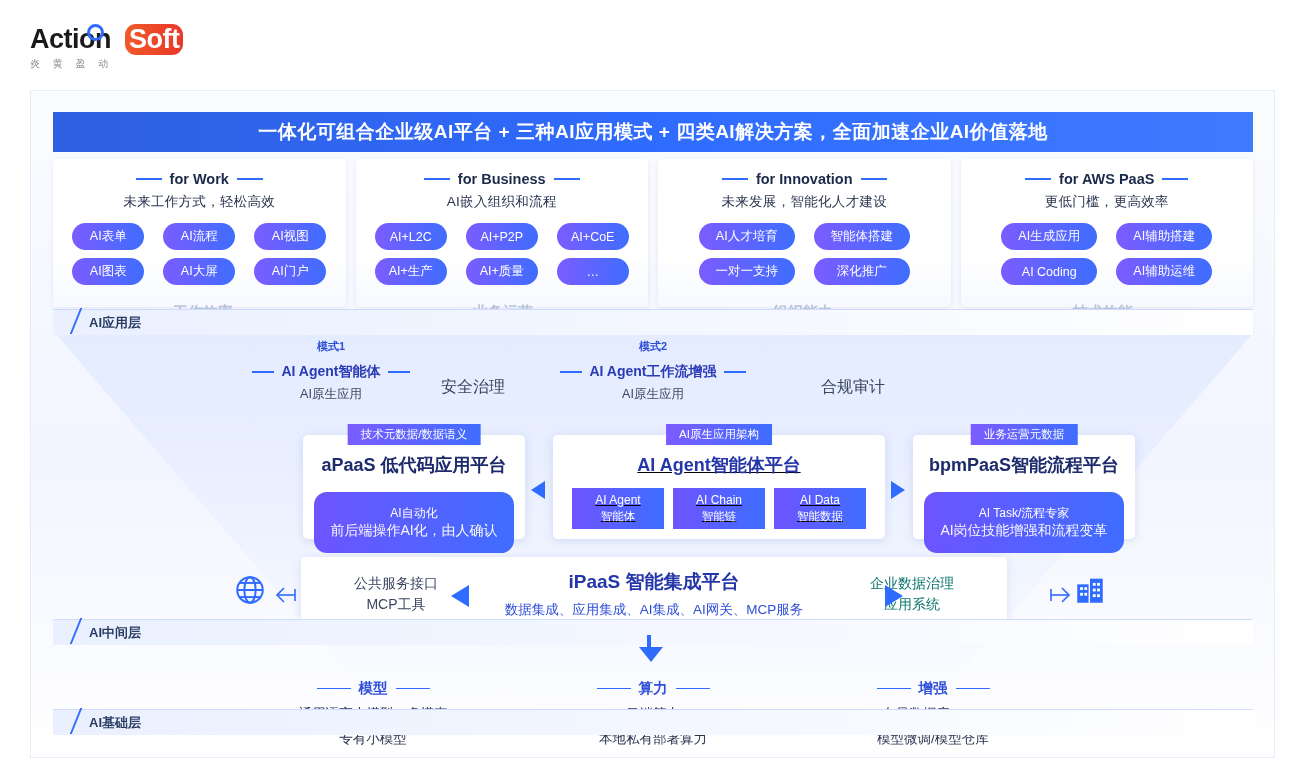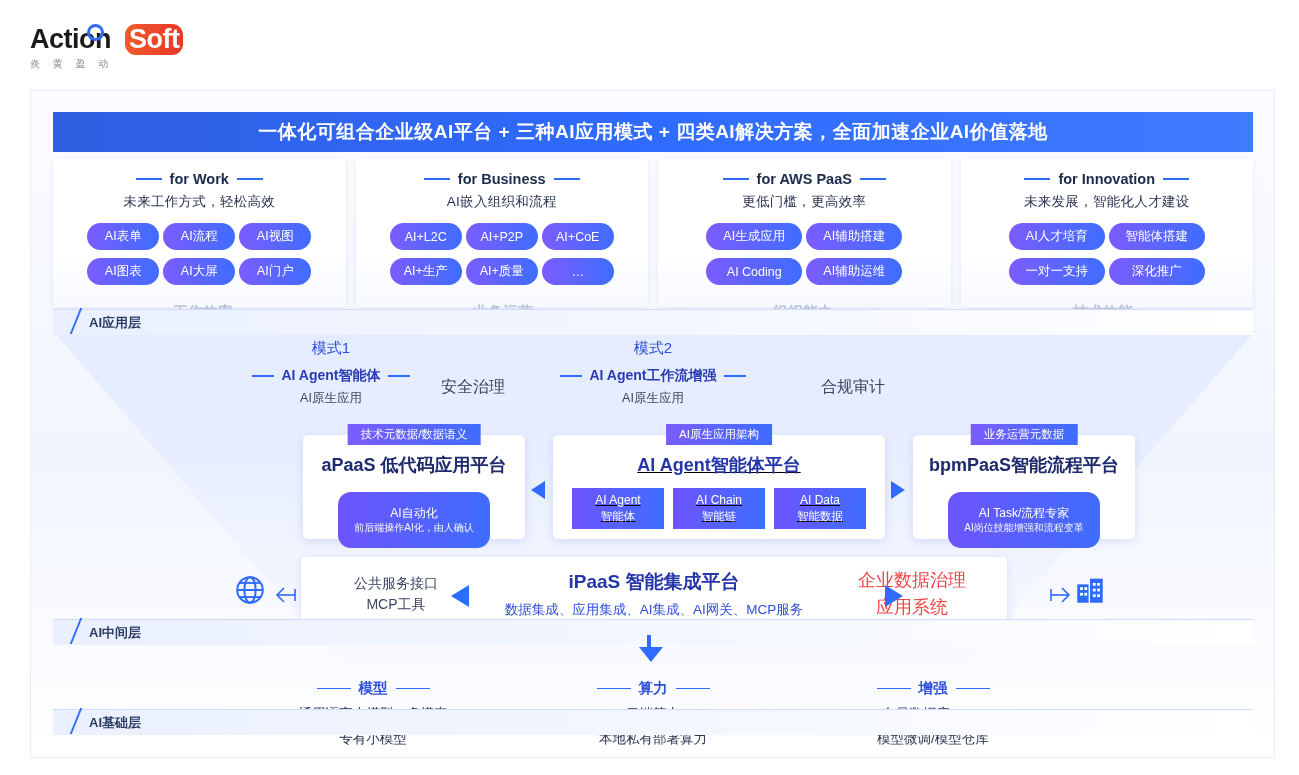--- a/index.html
+++ b/index.html
@@ -55,21 +55,21 @@
     position: relative; flex: 1;
     background: linear-gradient(180deg,#ffffff 0%,#ffffff 65%,#f7f9ff 100%);
     border-radius: 4px;
     box-shadow: 0 1px 5px rgba(60,90,180,.10);
     padding: 12px 10px 8px 10px;
     display: flex; flex-direction: column; align-items: center;
   }
   .col-head { display: flex; align-items: center; gap: 8px; font-size: 14.5px; font-weight: 700; color: #1b2a4b; }
   .col-head .dash { width: 26px; height: 1.5px; background: #2f6bff; display: block; }
   .col-sub { font-size: 13.5px; color: #2a3350; margin-top: 6px; letter-spacing: .3px; }
-  .pills { margin-top: 12px; display: flex; flex-wrap: wrap; justify-content: center; gap: 8px 4px; width: 100%; }
+  .pills { margin-top: 12px; display: flex; flex-wrap: wrap; justify-content: center; gap: 8px 19px; width: 100%; }
   .pill {
     min-width: 72px; height: 27px; padding: 0 12px; border-radius: 14px;
     background: linear-gradient(90deg,#7b5cff 0%,#3f6dff 100%);
     color: #fff; font-size: 12.5px; display: flex; align-items: center; justify-content: center;
     white-space: nowrap;
   }
   .pill.wide { min-width: 96px; }
 
   
   .band {
@@ -87,21 +87,21 @@
   }
   .band-ghost {
     position: absolute; left: 22px; width: 1200px; height: 26px; display: flex;
     pointer-events: none;
   }
   .ghost-cell { flex: 1; text-align: center; font-size: 15px; color: #b9c3d8; font-weight: 600; }
 
   
   .modes { position: absolute; left: 22px; top: 248px; width: 1200px; height: 78px; }
   .mode { position: absolute; text-align: center; width: 220px; }
-  .mode .m-title { font-size: 15px; font-weight: 400; color: #2f4fd8; }
+  .mode .m-title { font-size: 11px; font-weight: 700; color: #2f4fd8; }
   .mode .m-row { display: flex; align-items: center; justify-content: center; gap: 7px; margin-top: 9px; }
   .mode .m-row .dash { width: 22px; height: 1.5px; background: #2f6bff; }
   .mode .m-name { font-size: 14px; font-weight: 700; color: #2a3bb5; }
   .mode .m-sub { font-size: 12.5px; color: #3b4560; margin-top: 5px; }
   .sidelabel { position: absolute; font-size: 16px; color: #3a4560; top: 38px; }
 
   
   .plats { position: absolute; left: 22px; top: 334px; width: 1200px; height: 120px; }
   .card {
     position: absolute; border-radius: 5px; background: #fff;
@@ -115,21 +115,21 @@
     font-size: 11.5px; display: flex; align-items: center; white-space: nowrap;
   }
   .card-title { font-size: 18px; font-weight: 700; color: #1d2a6b; }
   .card-title.blue { color: #2436a8; }
   .sub-pill {
     margin-top: 15px; border-radius: 13px;
     background: linear-gradient(90deg,#6d54ff 0%,#3f6dff 100%);
     color: #fff; text-align: center; padding: 13px 16px; line-height: 1.35;
   }
   .sub-pill .l1 { font-size: 12px; }
-  .sub-pill .l2 { font-size: 10px; opacity: .95; }
+  .sub-pill .l2 { font-size: 14px; opacity: .95; }
   .trio { margin-top: 11px; display: flex; gap: 9px; }
   .trio .tp {
     width: 92px; border-radius: 0; background: linear-gradient(90deg,#6d54ff 0%,#3f6dff 100%);
     color: #fff; text-align: center; padding: 5px 4px; line-height: 1.3;
   }
   .trio .tp .l1 { font-size: 12px; }
   .trio .tp .l2 { font-size: 11.5px; }
 
   
   .arrow-l, .arrow-r { position: absolute; top: 56px; width: 0; height: 0; }
@@ -140,21 +140,21 @@
   .ipaas-row { position: absolute; left: 22px; top: 466px; width: 1200px; height: 78px; }
   .ipaas-card {
     position: absolute; left: 248px; top: 0; width: 706px; height: 74px;
     background: #fff; border-radius: 4px; box-shadow: 0 2px 10px rgba(60,90,180,.14);
     display: flex; align-items: center;
   }
   .ipaas-left { width: 190px; text-align: center; font-size: 14px; color: #3a4560; line-height: 1.5; }
   .ipaas-mid { flex: 1; text-align: center; }
   .ipaas-mid .t { font-size: 19px; font-weight: 700; color: #2436a8; }
   .ipaas-mid .s { font-size: 13.5px; color: #2f4fd8; margin-top: 6px; }
-  .ipaas-right { width: 190px; text-align: center; font-size: 18px; color: #ef4444; line-height: 1.5; }
+  .ipaas-right { width: 190px; text-align: center; font-size: 14px; color: #0f766e; line-height: 1.5; }
   .big-arrow-left, .big-arrow-right { position: absolute; top: 28px; width: 0; height: 0; }
   .big-arrow-left { left: 398px; border-top: 11px solid transparent; border-bottom: 11px solid transparent; border-right: 18px solid #2f6bff; }
   .big-arrow-right { left: 832px; border-top: 11px solid transparent; border-bottom: 11px solid transparent; border-left: 18px solid #2f6bff; }
   .globe-icon { position: absolute; left: 180px; top: 16px; color: #2f6bff; }
   .bldg-icon { position: absolute; left: 1020px; top: 16px; color: #2f6bff; }
   .hollow-l, .hollow-r { position: absolute; top: 28px; }
 
   
   .down-arrow { position: absolute; left: 608px; top: 556px; width: 0; height: 0;
     border-left: 12px solid transparent; border-right: 12px solid transparent; border-top: 15px solid #2f6bff; }
@@ -220,44 +220,44 @@
           <div class="pill">AI+CoE</div>
           <div class="pill">AI+生产</div>
           <div class="pill">AI+质量</div>
           <div class="pill">…</div>
         </div>
       </div>
 
       <div class="appcol">
         <div class="col-head">
           <span class="dash"></span>
+          <span>for Innovation</span>
+          <span class="dash"></span>
+        </div>
+        <div class="col-sub">未来发展，智能化人才建设</div>
+        <div class="pills">
+          <div class="pill wide">AI人才培育</div>
+          <div class="pill wide">智能体搭建</div>
+          <div class="pill wide">一对一支持</div>
+          <div class="pill wide">深化推广</div>
+        </div>
+      </div>
+
+      <div class="appcol">
+        <div class="col-head">
+          <span class="dash"></span>
           <span>for AWS PaaS</span>
           <span class="dash"></span>
         </div>
         <div class="col-sub">更低门槛，更高效率</div>
         <div class="pills">
           <div class="pill wide">AI生成应用</div>
           <div class="pill wide">AI辅助搭建</div>
           <div class="pill wide">AI Coding</div>
           <div class="pill wide">AI辅助运维</div>
-        </div>
-      </div>
-
-      <div class="appcol">
-        <div class="col-head">
-          <span class="dash"></span>
-          <span>for Innovation</span>
-          <span class="dash"></span>
-        </div>
-        <div class="col-sub">未来发展，智能化人才建设</div>
-        <div class="pills">
-          <div class="pill wide">AI人才培育</div>
-          <div class="pill wide">智能体搭建</div>
-          <div class="pill wide">一对一支持</div>
-          <div class="pill wide">深化推广</div>
         </div>
       </div>
     </div>
 
     <div class="band-ghost" style="top:212px;">
       <div class="ghost-cell">工作效率</div>
       <div class="ghost-cell">业务运营</div>
       <div class="ghost-cell">组织能力</div>
       <div class="ghost-cell">技术效能</div>
     </div>

